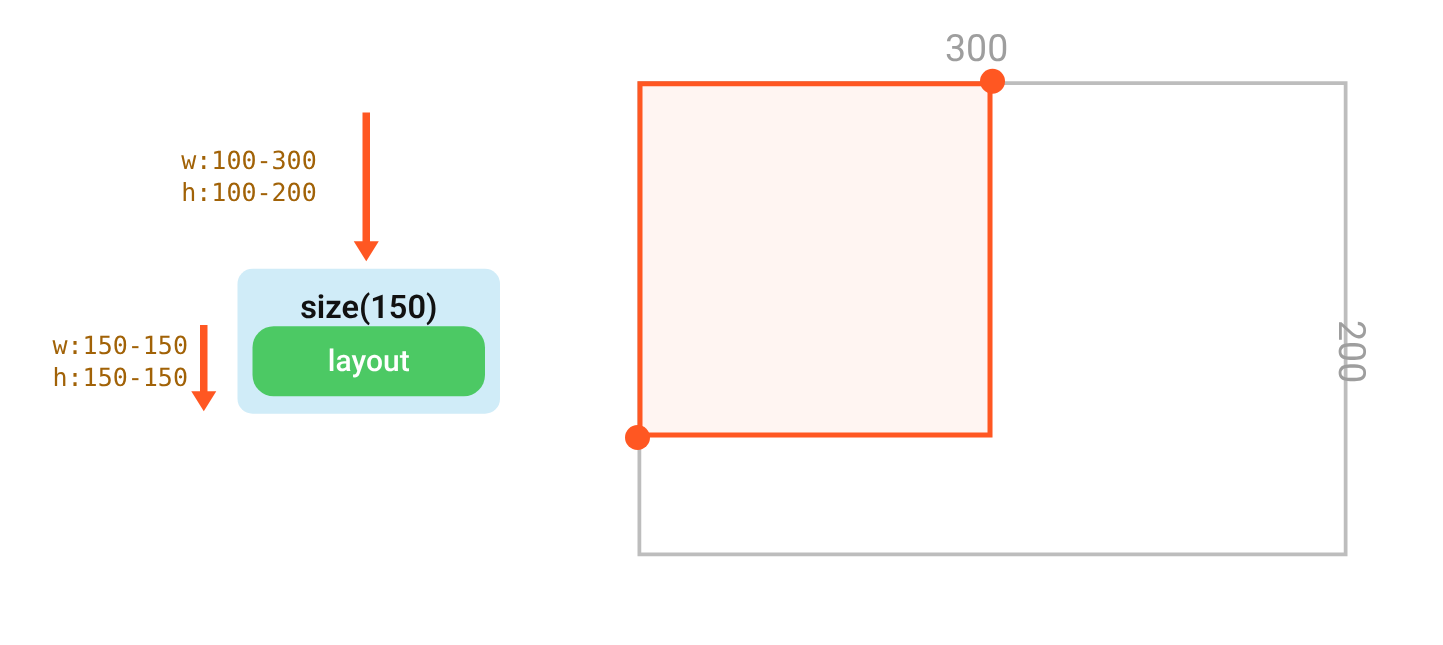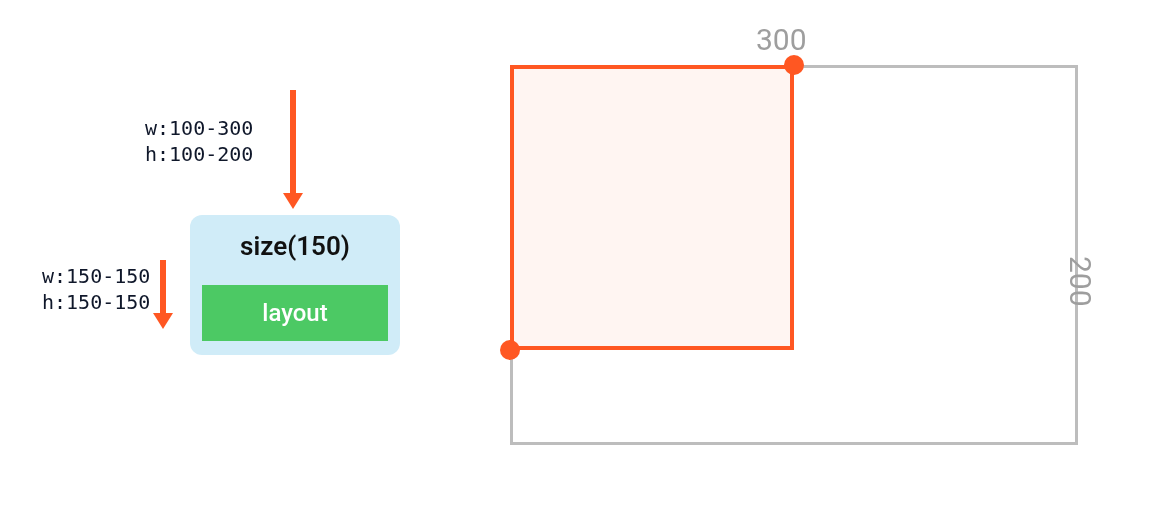--- a/index.html
+++ b/index.html
@@ -10,21 +10,21 @@
     background: #ffffff;
     font-family: -apple-system, BlinkMacSystemFont, "Segoe UI", Roboto, Helvetica, Arial, sans-serif;
     position: relative;
     overflow: hidden;
   }
 
   
 
   .constraint-label {
     position: absolute;
-    color: #0f172a;
+    color: #a16207;
     font-family: "Menlo", "Consolas", monospace;
     font-size: 20px;
     line-height: 1.3;
     white-space: pre;
     text-align: left;
   }
   #constraint-in  { left: 145px; top: 115px; }
   #constraint-out { left:  42px; top: 263px; }
 
   .arrow-down {
@@ -53,29 +53,29 @@
     background: #d0ecf8;
     border-radius: 12px;
     padding: 12px 12px 14px 12px;
     box-sizing: border-box;
   }
   .node-title {
     font-size: 26px;
     font-weight: 600;
     color: #111;
     text-align: center;
-    margin: 4px 0 24px 0;
+    margin: 4px 0 0 0;
   }
   .node-child {
     background: #4cc964;
     color: #ffffff;
     font-size: 24px;
     font-weight: 500;
     text-align: center;
-    border-radius: 0;
+    border-radius: 17px;
     padding: 14px 0;
   }
 
   
 
   .outer-box {
     position: absolute;
     left: 510px;
     top: 65px;
     width: 568px;   

